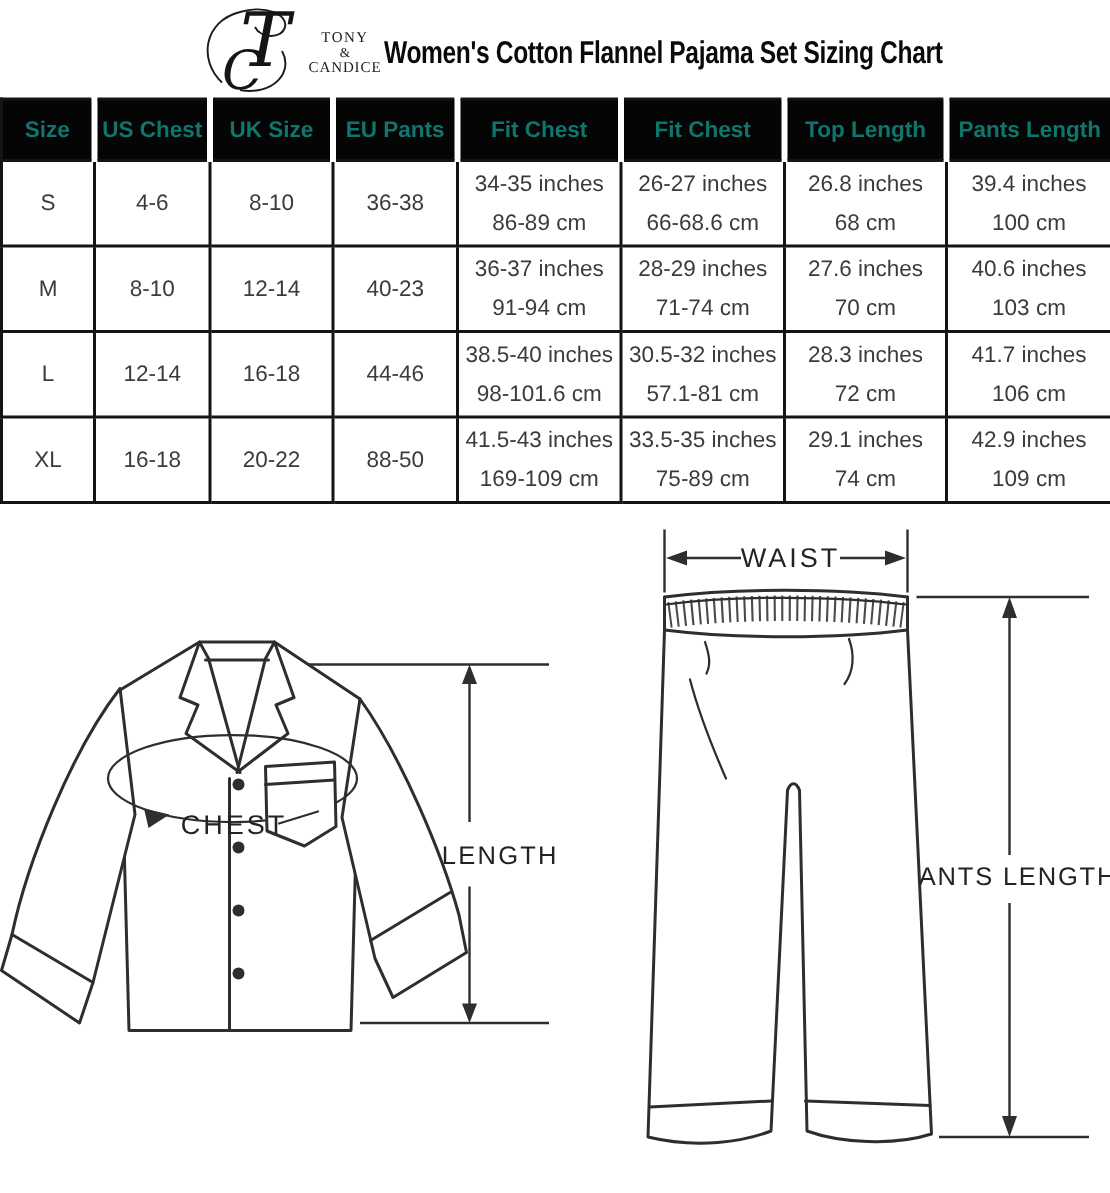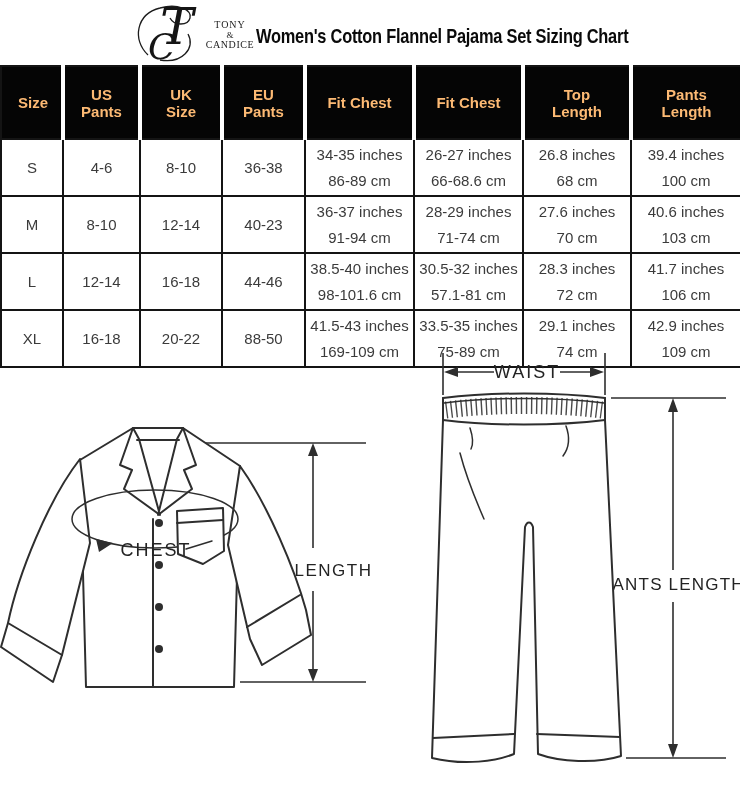--- a/index.html
+++ b/index.html
@@ -8,24 +8,24 @@
 
   
   #brand-logo{position:absolute;left:130px;top:0px;}
   #page-title{position:absolute;left:256px;top:24px;font-size:21px;font-weight:900;
               color:#0a0a0a;letter-spacing:-0.3px;transform:scaleX(0.78);
               transform-origin:left top;white-space:nowrap;}
 
   
   table.sizing{position:absolute;left:0;top:65px;width:740px;border-collapse:collapse;
                table-layout:fixed;}
-  table.sizing th{background:#050505;color:#fdba74;font-weight:bold;font-size:15px;
+  table.sizing th{background:#050505;color:#0f766e;font-weight:bold;font-size:15px;
                   height:39px;border-top:2px solid #141414;border-bottom:2px solid #141414;
                   border-left:4px solid #ffffff;border-right:4px solid #ffffff;
-                  text-align:center;vertical-align:middle;padding:16px;}
+                  text-align:center;vertical-align:middle;padding:0;}
   table.sizing th:first-child{border-left:2px solid #141414;}
   table.sizing th:last-child{border-right:2px solid #141414;}
   table.sizing td{border:2px solid #141414;height:55px;text-align:center;
                   vertical-align:middle;font-size:15px;color:#3b3b3b;padding:0;}
   td .m-in{margin-bottom:9px;text-align:center;}
   td .m-cm{margin-top:0;}
 
   
   #top-diagram{position:absolute;left:0px;top:395px;}
   #pants-diagram{position:absolute;left:370px;top:340px;}
@@ -60,21 +60,21 @@
         <col style="width:82px">
         <col style="width:83px">
       <col style="width:109px">
         <col style="width:109px">
         <col style="width:108px">
         <col style="width:110px">
     </colgroup>
     <thead>
       <tr>
         <th>Size</th>
-        <th>US Pants</th>
+        <th>US Chest</th>
         <th>UK Size</th>
         <th>EU Pants</th>
         <th>Fit Chest</th>
         <th>Fit Chest</th>
         <th>Top Length</th>
         <th>Pants Length</th>
       </tr>
     </thead>
     <tbody>
       <tr>

